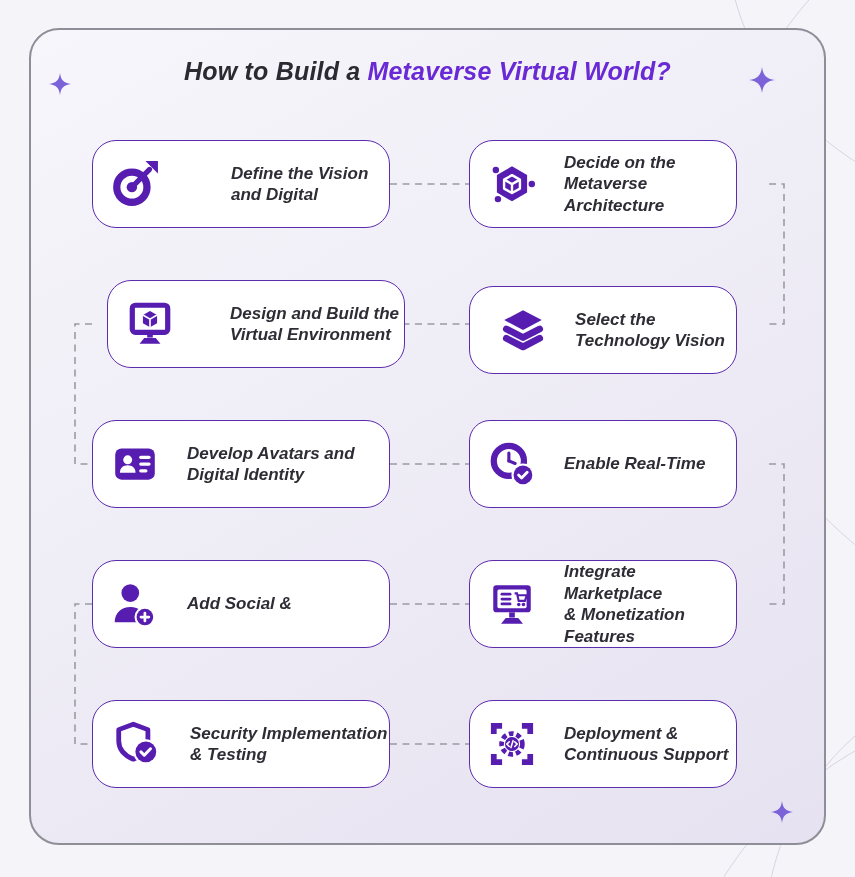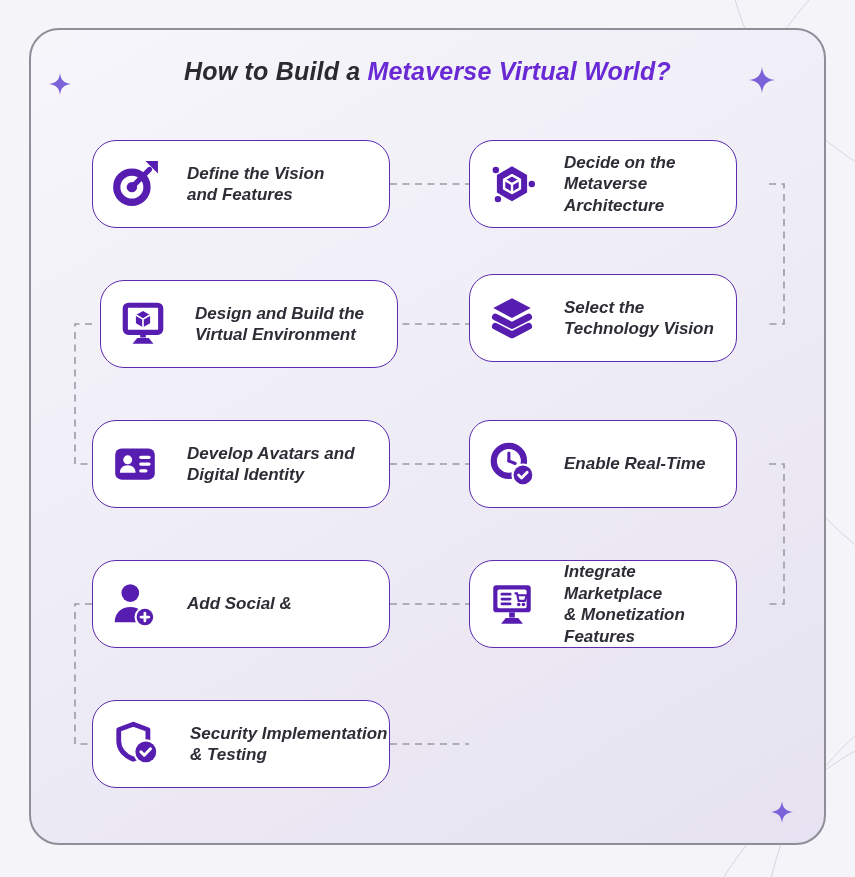--- a/index.html
+++ b/index.html
@@ -76,69 +76,69 @@
       <path d="M359 434 H438"></path>
       <path d="M359 574 H438"></path>
       <path d="M359 714 H438"></path>
       <path d="M738 154 H753 V294 H738"></path>
       <path d="M738 434 H753 V574 H738"></path>
       <path d="M61 294 H44 V434 H61"></path>
       <path d="M61 574 H44 V714 H61"></path>
     </g>
   </svg>
 
-  <div class="card" style="left:61px; top:110px;">
+  <div class="card" style="left:61px; top:110px;gap:44px;">
     <span class="icon">
       <svg viewBox="0 0 48 48">
         <circle cx="21" cy="27" r="14.5" fill="none" stroke="currentColor" stroke-width="7"></circle>
         <circle cx="21" cy="27" r="5" fill="currentColor"></circle>
         <line x1="23" y1="25" x2="38" y2="10" stroke="currentColor" stroke-width="5" stroke-linecap="round"></line>
         <polygon points="34,2 46,2 46,14" fill="currentColor"></polygon>
       </svg>
     </span>
     <span class="label">
       <span>Define the Vision</span>
-      <span>and Features</span>
+      <span>and Digital</span>
     </span>
   </div>
 
   <div class="card col2" style="left:438px; top:110px;">
     <span class="icon">
       <svg viewBox="0 0 48 48">
         <polygon points="24,7 38.5,15.4 38.5,32.2 24,40.6 9.5,32.2 9.5,15.4" fill="currentColor"></polygon>
         <path d="M24 15.5 l7.6 4.3 v8.6 l-7.6 4.3 -7.6-4.3 v-8.6 z" fill="none" stroke="#fff" stroke-width="2.3" stroke-linejoin="round"></path>
         <path d="M16.4 19.8 L24 24.1 L31.6 19.8 M24 24.1 V32.7" fill="none" stroke="#fff" stroke-width="2.3" stroke-linejoin="round"></path>
         <circle cx="8.5" cy="10.5" r="3.1" fill="currentColor"></circle>
         <circle cx="43" cy="24" r="3.1" fill="currentColor"></circle>
         <circle cx="10.5" cy="38.5" r="3.1" fill="currentColor"></circle>
       </svg>
     </span>
     <span class="label">
       <span>Decide on the</span>
       <span>Metaverse Architecture</span>
     </span>
   </div>
 
-  <div class="card" style="left:69px; top:250px;">
+  <div class="card" style="left:76px; top:250px;gap:28px;">
     <span class="icon">
       <svg viewBox="0 0 48 48">
         <rect x="7" y="6" width="34" height="26" rx="3" fill="none" stroke="currentColor" stroke-width="5"></rect>
         <path d="M24 11.5 l6.8 3.9 v7.8 l-6.8 3.9 -6.8-3.9 v-7.8 z" fill="currentColor"></path>
         <path d="M17.2 15.4 L24 19.3 L30.8 15.4 M24 19.3 V27.1" stroke="#fff" stroke-width="1.6" fill="none"></path>
         <rect x="21.3" y="32" width="5.4" height="5" fill="currentColor"></rect>
         <polygon points="14,43 34,43 29.5,37.5 18.5,37.5" fill="currentColor"></polygon>
       </svg>
     </span>
     <span class="label">
       <span>Design and Build the</span>
       <span>Virtual Environment</span>
     </span>
   </div>
 
-  <div class="card col2" style="left:438px; top:244px;">
+  <div class="card col2" style="left:438px; top:256px;justify-content:center;">
     <span class="icon">
       <svg viewBox="0 0 48 48">
         <polygon points="24,5 42,14.5 24,24 6,14.5" fill="currentColor"></polygon>
         <path d="M8 23 L24 31.2 L40 23" stroke="currentColor" stroke-width="6.5" fill="none" stroke-linecap="round" stroke-linejoin="round"></path>
         <path d="M8 32 L24 40.2 L40 32" stroke="currentColor" stroke-width="6.5" fill="none" stroke-linecap="round" stroke-linejoin="round"></path>
       </svg>
     </span>
     <span class="label">
       <span>Select the</span>
       <span>Technology Vision</span>
@@ -222,14 +222,33 @@
         <circle cx="31.5" cy="31.5" r="10" fill="currentColor"></circle>
         <path d="M26.8 31.6 l3.2 3.2 6-6.2" stroke="#fff" stroke-width="2.9" fill="none" stroke-linecap="round" stroke-linejoin="round"></path>
       </svg>
     </span>
     <span class="label">
       <span>Security Implementation</span>
       <span>&amp; Testing</span>
     </span>
   </div>
 
+  <div class="card col2" style="left:438px; top:670px;">
+    <span class="icon">
+      <svg viewBox="0 0 48 48">
+        <g stroke="currentColor" stroke-width="5.5" fill="none">
+          <path d="M6.5 14.5 V6.5 H14.5"></path>
+          <path d="M33.5 6.5 H41.5 V14.5"></path>
+          <path d="M41.5 33.5 V41.5 H33.5"></path>
+          <path d="M14.5 41.5 H6.5 V33.5"></path>
+        </g>
+        <circle cx="24" cy="24" r="10" fill="none" stroke="currentColor" stroke-width="4.5" stroke-dasharray="4.5 2.8"></circle>
+        <circle cx="24" cy="24" r="6.8" fill="currentColor"></circle>
+        <path d="M21.4 21.8 l-2.4 2.3 2.4 2.3 M26.6 21.8 l2.4 2.3 -2.4 2.3 M25 20.8 l-2 6.6" stroke="#fff" stroke-width="1.5" fill="none" stroke-linecap="round"></path>
+      </svg>
+    </span>
+    <span class="label">
+      <span>Deployment &amp;</span>
+      <span>Continuous Support</span>
+    </span>
+  </div>
 
 </div>
 
 </body></html>

